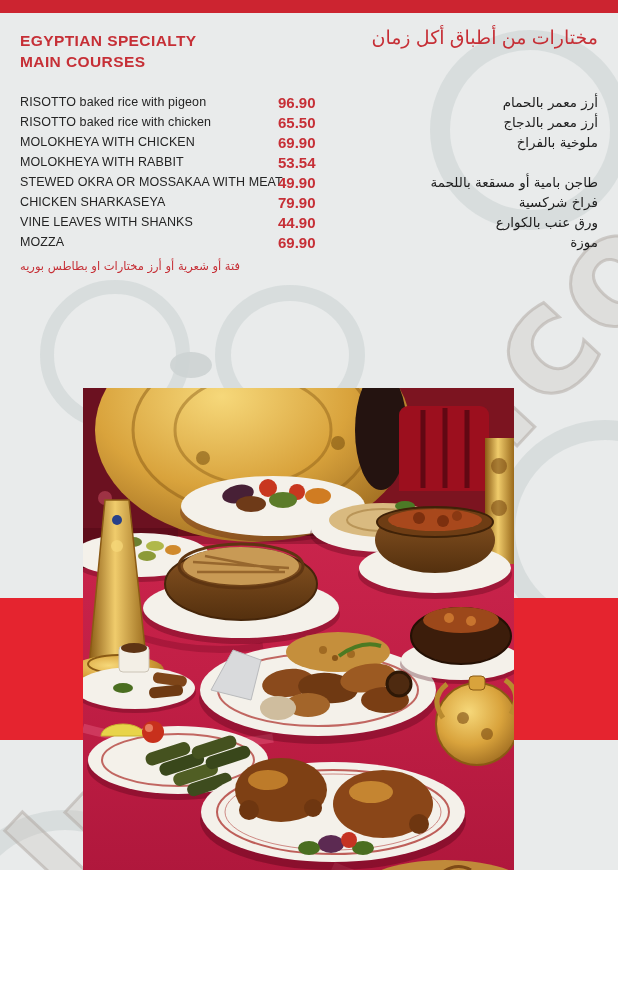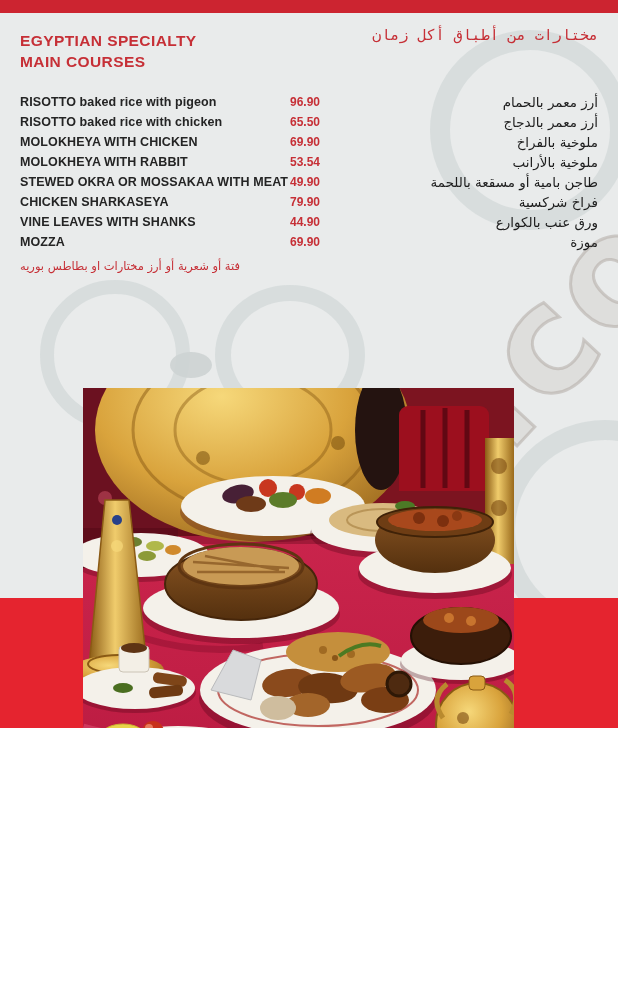--- a/index.html
+++ b/index.html
@@ -1,44 +1,44 @@
 <!DOCTYPE html>
 <html lang="en" style="--page-bg: #e9ebeb; --bar-red: #cc2430; --band-red: #e5242f; --accent-red: #c62f36; --text-dark: #242424;"><head>
 <meta charset="utf-8">
 <style>
   :root{
     --page-bg:#e9ebeb; --bar-red:#cc2430; --band-red:#e5242f;
     --accent-red:#c62f36; --text-dark:#242424;
   }
   *{margin:0;padding:0;box-sizing:border-box;}
   body{background:#fff;font-family:"Liberation Sans",sans-serif;}
-  .page{position:relative;width:618px;height:728px;background:var(--page-bg);overflow:hidden;}
+  .page{position:relative;width:618px;height:870px;background:var(--page-bg);overflow:hidden;}
 
   
   .swirl{position:absolute;border-radius:50%;border:20px solid rgba(213,218,218,.85);z-index:0;}
   .swirl.s1{left:430px;top:30px;width:200px;height:200px;}
   .swirl.s2{left:40px;top:280px;width:150px;height:150px;border-width:14px;}
   .swirl.s3{left:215px;top:285px;width:150px;height:140px;border-width:16px;}
   .swirl.s4{left:495px;top:420px;width:220px;height:220px;}
   .swirl.s5{left:-50px;top:810px;width:230px;height:230px;}
   .swirl.s6{left:470px;top:880px;width:210px;height:210px;border-width:16px;}
   .swirl-dot{position:absolute;left:170px;top:352px;width:42px;height:26px;border-radius:50%;
     background:rgba(205,211,211,.9);z-index:0;}
 
   .topbar{position:absolute;left:0;top:0;width:618px;height:13px;background:var(--bar-red);z-index:4;}
 
   .header-en{position:absolute;left:20px;top:30px;z-index:4;color:var(--accent-red);
     font-weight:700;font-size:15.5px;line-height:21px;letter-spacing:.4px;}
   .header-ar{position:absolute;right:20px;top:26px;z-index:4;color:var(--accent-red);
-    font-family:Liberation Mono, monospace;font-size:15px;direction:rtl;}
+    font-family:Liberation Sans, sans-serif;font-size:19px;direction:rtl;}
 
   .menu{position:absolute;left:20px;right:20px;top:92px;z-index:4;}
   .menu-row{display:grid;grid-template-columns:258px 54px 1fr;align-items:center;height:20px;}
-  .item-en{font-weight:700;font-size:12.5px;color:var(--text-dark);white-space:nowrap;letter-spacing:.1px;}
-  .item-price{font-weight:700;font-size:12px;color:var(--accent-red);text-align:center;}
+  .item-en{font-weight:400;font-size:12.5px;color:var(--text-dark);white-space:nowrap;letter-spacing:.1px;}
+  .item-price{font-weight:700;font-size:15px;color:var(--accent-red);text-align:left;}
   .item-ar{font-family:"DejaVu Sans",sans-serif;font-size:13.5px;color:#1d1d1d;
     text-align:right;direction:rtl;white-space:nowrap;}
   .note-row{display:flex;justify-content:space-between;align-items:baseline;margin-top:7px;}
   .note-en{font-style:italic;font-size:11.5px;color:#3a3a3a;letter-spacing:.2px;}
   .note-ar{font-family:"DejaVu Sans",sans-serif;font-size:11.5px;color:var(--accent-red);direction:rtl;}
 
   .red-band{position:absolute;left:0;top:598px;width:618px;height:142px;background:var(--band-red);z-index:1;}
 
   .watermark{position:absolute;left:-30px;top:872px;z-index:2;transform:rotate(-47deg);
     transform-origin:0 50%;white-space:nowrap;font-family:"DejaVu Sans",sans-serif;font-weight:700;
@@ -87,21 +87,20 @@
 
       <div class="menu-row">
         <span class="item-en">MOLOKHEYA WITH CHICKEN</span>
         <span class="item-price">69.90</span>
         <span class="item-ar">ملوخية بالفراخ</span>
       </div>
 
       <div class="menu-row">
         <span class="item-en">MOLOKHEYA WITH RABBIT</span>
         <span class="item-price">53.54</span>
-        <span class="item-ar">ملوخية بالأرانب</span>
       </div>
 
       <div class="menu-row">
         <span class="item-en">STEWED OKRA OR MOSSAKAA WITH MEAT</span>
         <span class="item-price">49.90</span>
         <span class="item-ar">طاجن بامية أو مسقعة باللحمة</span>
       </div>
 
 
       <div class="menu-row">

